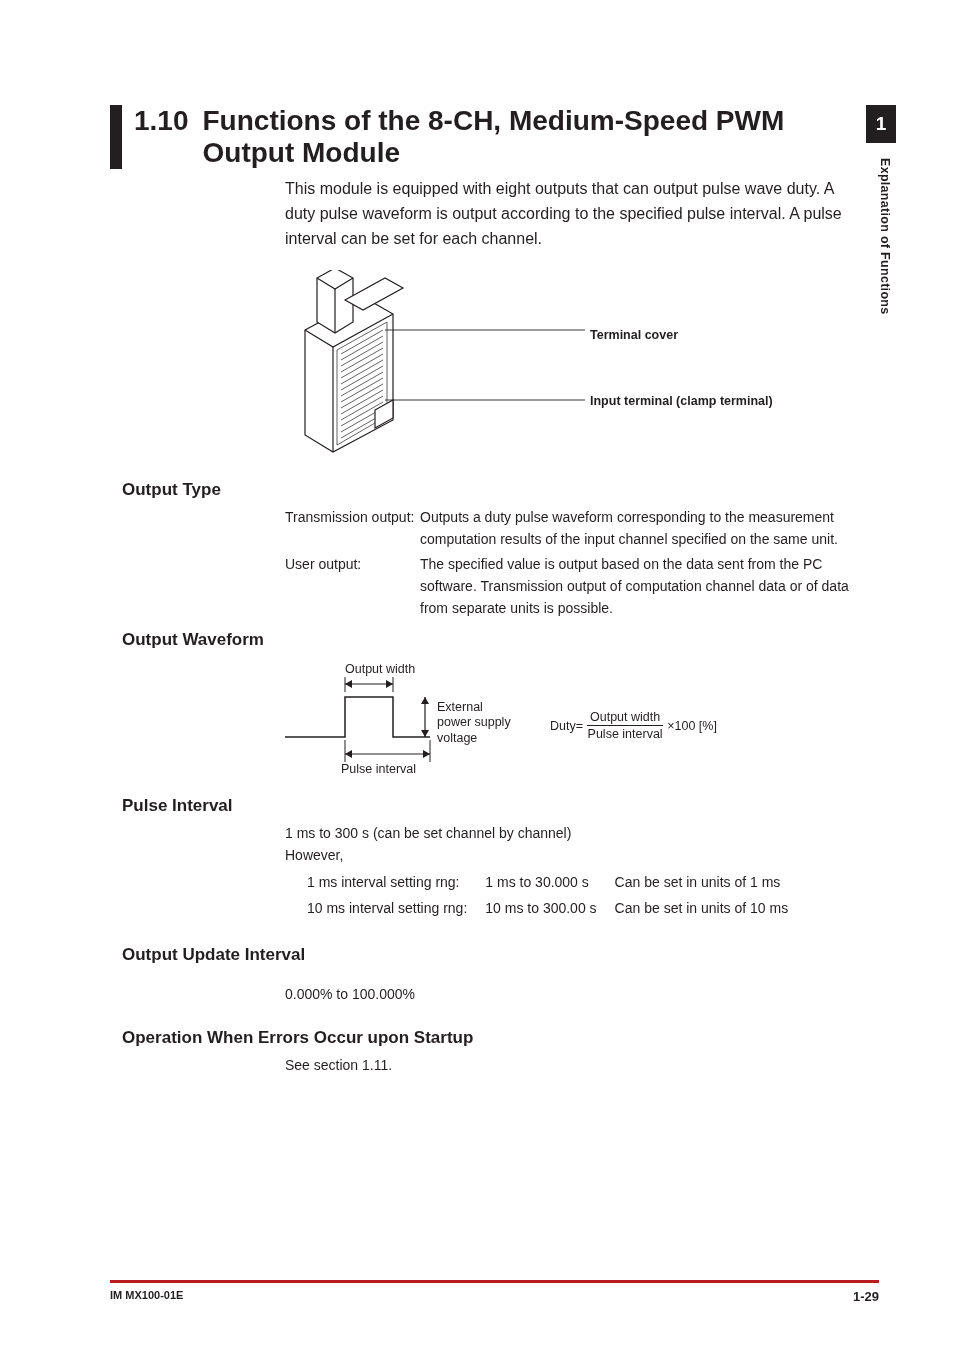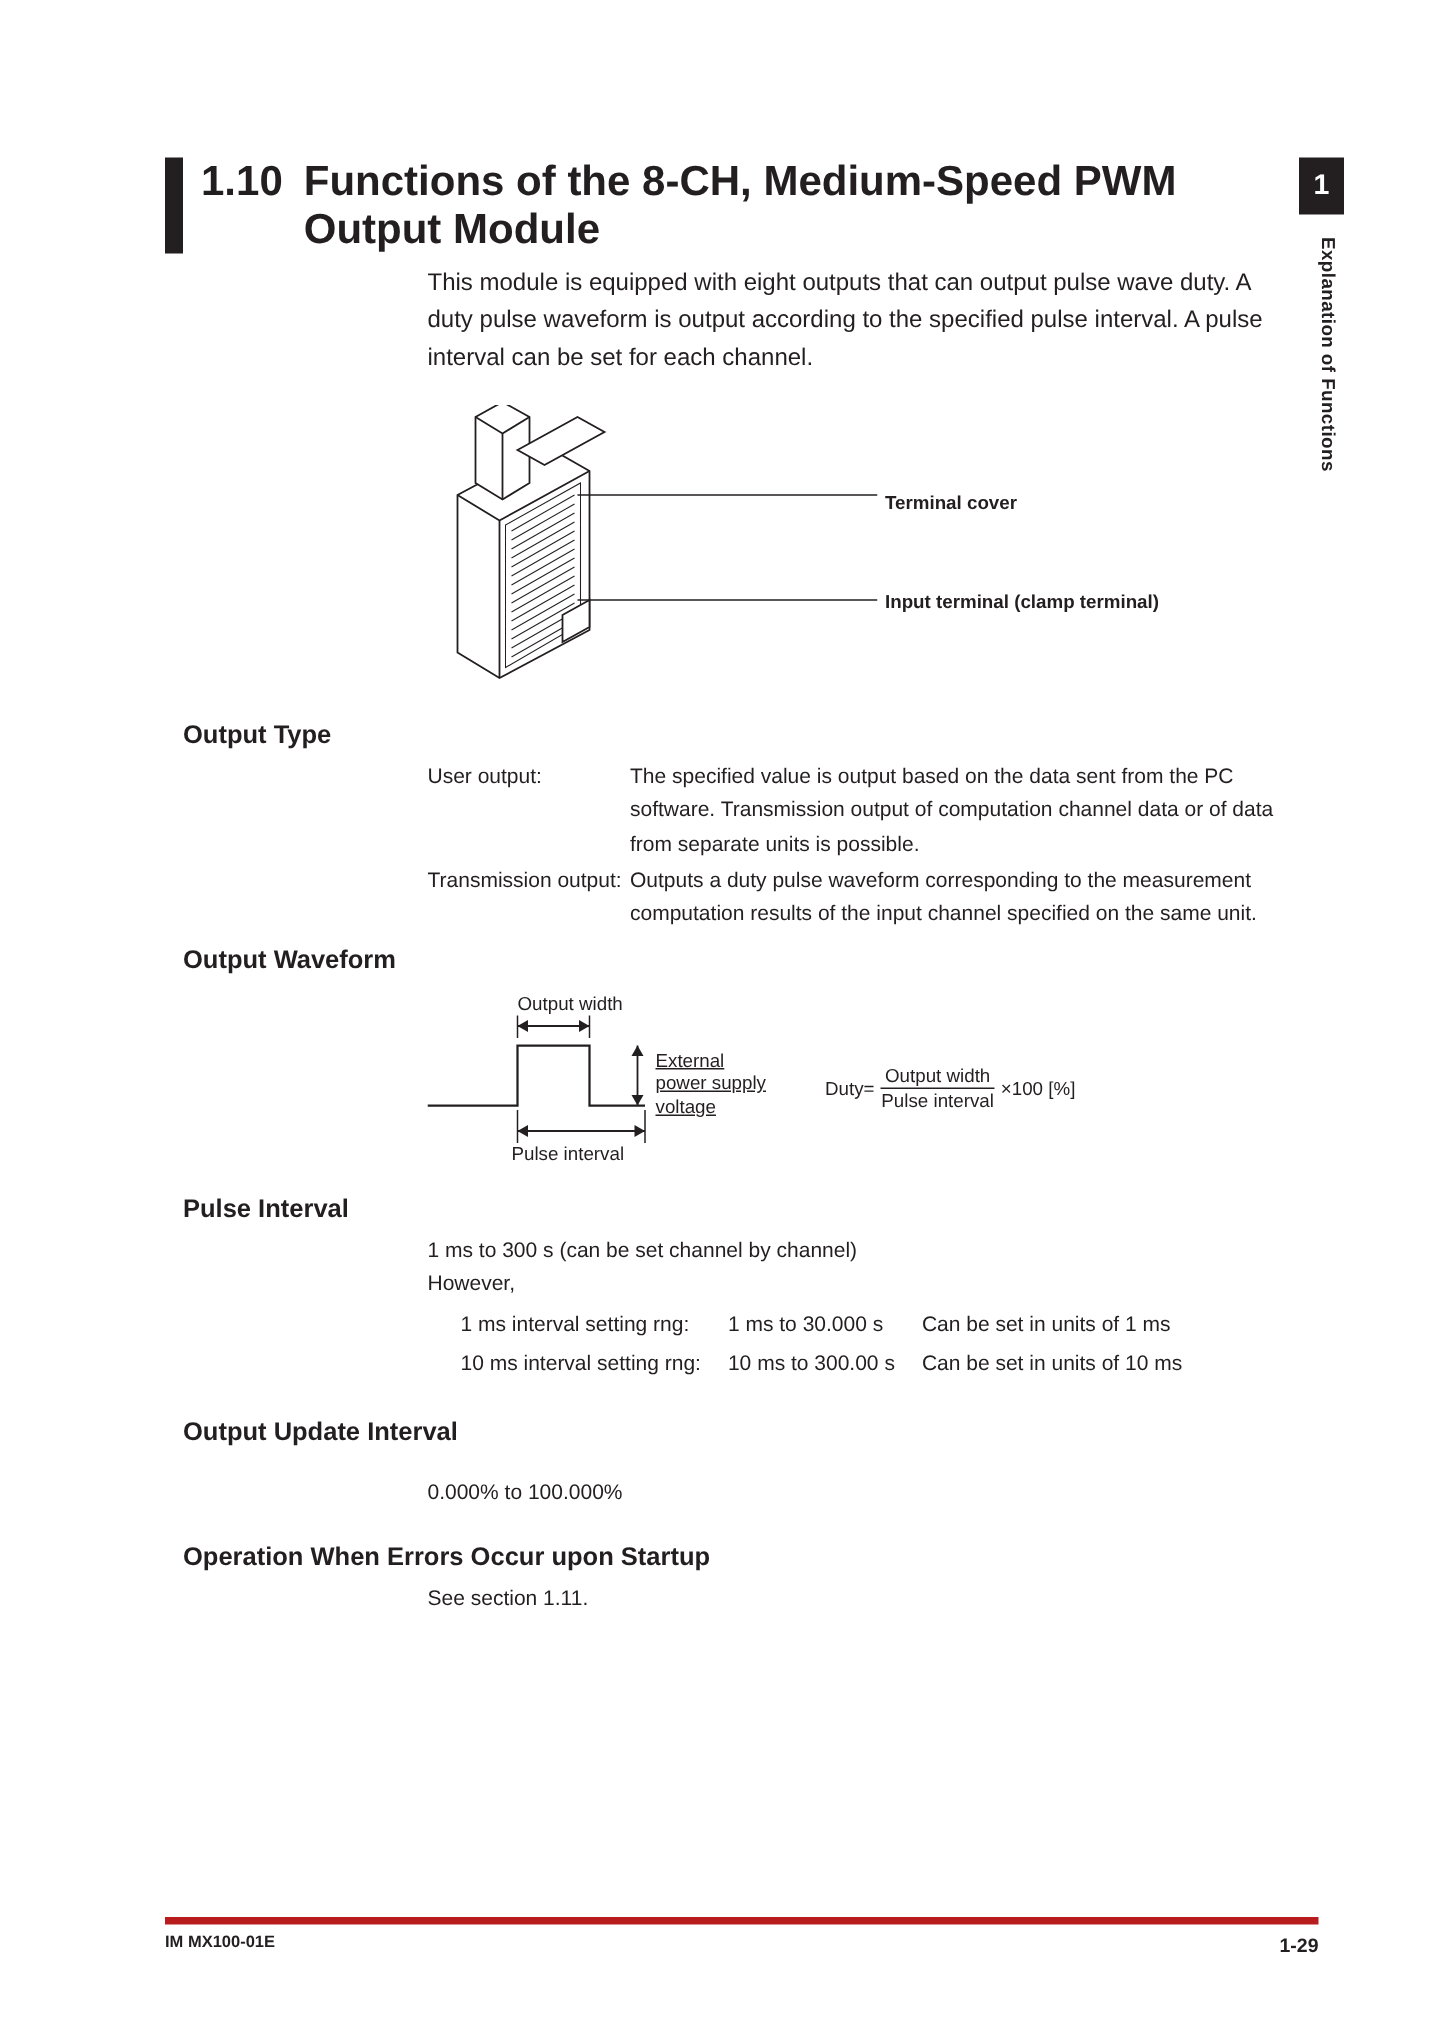--- a/index.html
+++ b/index.html
@@ -137,21 +137,20 @@
     .wf-label-output-width {
       position: absolute;
       left: 60px;
       top: 0;
     }
     .wf-label-ext {
       position: absolute;
       left: 152px;
       top: 38px;
       line-height: 1.25;
-      text-decoration: underline;
     }
     .wf-label-pulse {
       position: absolute;
       left: 56px;
       top: 100px;
     }
     .wf-formula {
       position: absolute;
       left: 265px;
       top: 48px;
@@ -182,21 +181,21 @@
       font-size: 14px;
       vertical-align: top;
     }
     .footer {
       position: absolute;
       bottom: 46px;
       left: 110px;
       right: 75px;
     }
     .footer-line {
-      border-top: 5px solid #b91c1c;
+      border-top: 3px solid #b91c1c;
       padding-top: 6px;
       display: flex;
       justify-content: space-between;
       font-size: 11px;
     }
     .footer-left {
       font-weight: bold;
     }
     .footer-right {
       font-weight: bold;
@@ -265,26 +264,26 @@
         <line x1="100" y1="130" x2="300" y2="130" stroke-width="0.9"></line>
       </g>
     </svg>
     <div class="il-label-1">Terminal cover</div>
     <div class="il-label-2">Input terminal (clamp terminal)</div>
   </div>
 
   <h3 class="subheading">Output Type</h3>
   <div class="body-block">
     <div class="def-row">
+      <span class="def-term">Transmission output:</span>
+      <span class="def-body">Outputs a duty pulse waveform corresponding to the measurement computation results of the input channel specified on the same unit.</span>
+    </div>
+    <div class="def-row">
       <span class="def-term">User output:</span>
       <span class="def-body">The specified value is output based on the data sent from the PC software. Transmission output of computation channel data or of data from separate units is possible.</span>
-    </div>
-    <div class="def-row">
-      <span class="def-term">Transmission output:</span>
-      <span class="def-body">Outputs a duty pulse waveform corresponding to the measurement computation results of the input channel specified on the same unit.</span>
     </div>
   </div>
 
   <h3 class="subheading">Output Waveform</h3>
   <div class="waveform-block">
     <svg width="260" height="120" viewBox="0 0 260 120">
       <g stroke="#231f20" stroke-width="1.5" fill="none">
 
         <path d="M 0 75 L 60 75 L 60 35 L 108 35 L 108 75 L 145 75"></path>
 

